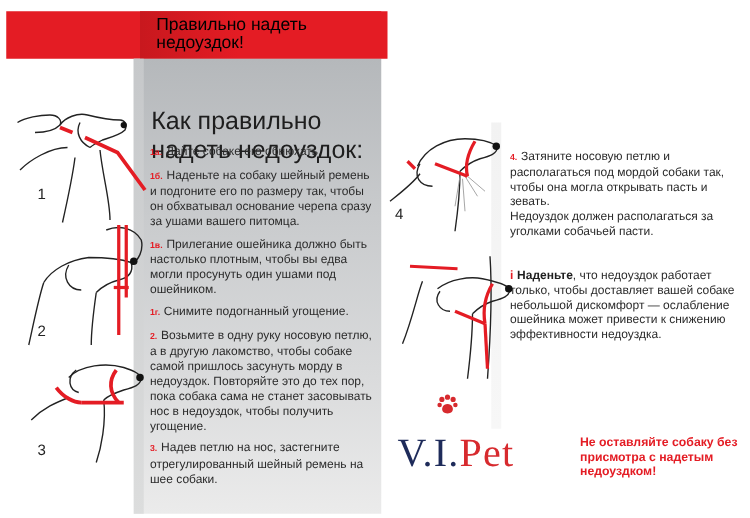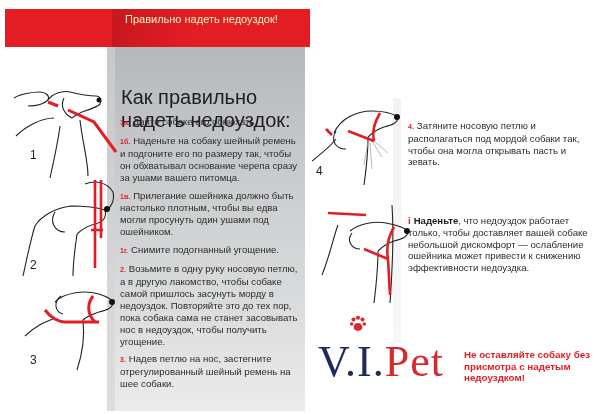--- a/index.html
+++ b/index.html
@@ -16,21 +16,21 @@
   .banner-important {
     position: absolute; left: 30px; top: 2px;
     font-size: 21px; color: #5a0c10; letter-spacing: 0.2px;
   }
   .banner-title-bg {
     position: absolute; left: 107px; top: 0; width: 198px; height: 38px;
     background: linear-gradient(90deg, #c8181e 0%, #e41c24 40%, #e41c24 100%);
   }
   .banner-title {
     position: absolute; left: 120px; top: 3px; width: 180px;
-    font-size: 11px; line-height: 14px; color: #fef9c3;
+    font-size: 14px; line-height: 14px; color: #000000;
   }
   .panel {
     position: absolute; left: 107px; top: 47px; width: 198px; height: 364px;
     background: linear-gradient(180deg, #b5b8bb 0%, #c9cbcd 35%, #dadbdc 70%, #ebebeb 100%);
   }
   .panel::before {
     content: ""; position: absolute; left: 0; top: 0; width: 8px; height: 100%;
     background: linear-gradient(180deg, #c6c8ca 0%, #dcdddd 100%);
   }
   .panel-heading {
@@ -55,21 +55,21 @@
   }
   .right-text.t4 { top: 120px; }
   .right-text.tremember { top: 215px; }
   .right-text .bold { font-weight: bold; color: #1e1e1e; }
   .figure-num {
     position: absolute; font-size: 12px; color: #222;
   }
   .logo {
     position: absolute; left: 318px; top: 340px;
     font-family: "Liberation Serif", "DejaVu Serif", serif;
-    font-size: 44px; line-height: 44px; letter-spacing: 1px;
+    font-size: 32px; line-height: 44px; letter-spacing: 1px;
   }
   .logo .vi { color: #1e2b5a; }
   .logo .pet { color: #d72a2e; }
   .paw {
     position: absolute; left: 349px; top: 315px; width: 18px; height: 18px;
   }
   .warning {
     position: absolute; left: 464px; top: 349px; width: 140px;
     font-size: 9.8px; line-height: 11.5px; font-weight: bold; color: #e41c24;
   }
@@ -104,20 +104,21 @@
   </div>
   <div class="step">
     <span class="step-label">3.</span><span>Надев петлю на нос, застегните отрегулированный шейный ремень на шее собаки.</span>
   </div>
 </div>
 
 <div class="right-strip"></div>
 
 <div class="right-text t4">
   <span class="step-label" style="color:#e41c24;font-weight:bold;font-size:7px;margin-right:3px;">4.</span><span>Затяните носовую петлю и располагаться под мордой собаки так, чтобы она могла открывать пасть и зевать.</span><br>
+  <span>Недоуздок должен располагаться за уголками собачьей пасти.</span>
 </div>
 
 <div class="right-text tremember">
   <span style="color:#e41c24;font-weight:bold;margin-right:3px;">i</span><span class="bold">Наденьте</span><span>, что недоуздок работает только, чтобы доставляет вашей собаке небольшой дискомфорт — ослабление ошейника может привести к снижению эффективности недоуздка.</span>
 </div>
 
 <span class="figure-num" style="left:30px;top:148px;">1</span>
 <span class="figure-num" style="left:30px;top:258px;">2</span>
 <span class="figure-num" style="left:30px;top:353px;">3</span>
 <span class="figure-num" style="left:316px;top:164px;">4</span>

